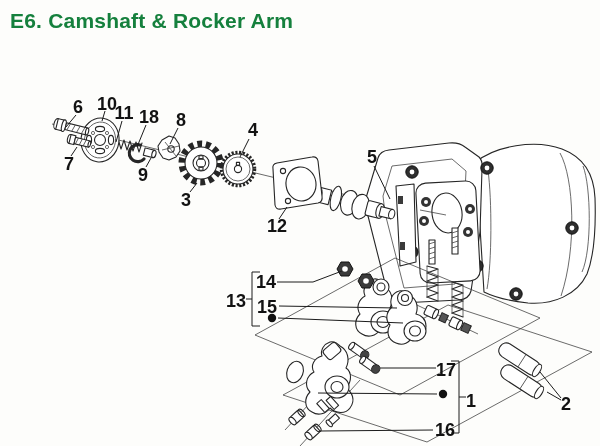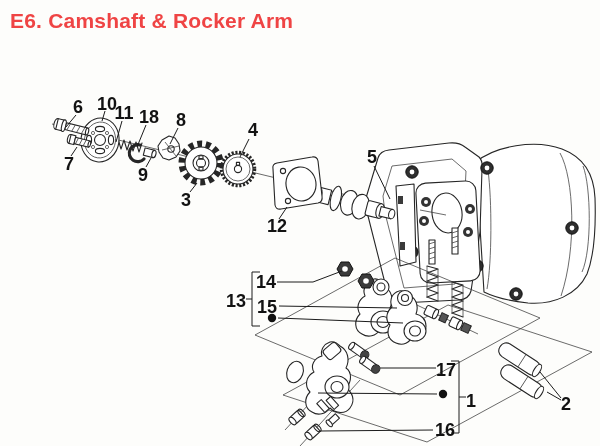--- a/index.html
+++ b/index.html
@@ -1,20 +1,20 @@
 <!DOCTYPE html>
 <html><head>
 <meta charset="utf-8">
 <style>
   html,body{margin:0;padding:0;background:#fdfdfb;}
   body{width:600px;height:446px;overflow:hidden;font-family:"Liberation Sans",sans-serif;position:relative;}
   .page-title{
     position:absolute;top:9px;left:10px;
     font-size:21px;font-weight:700;letter-spacing:.2px;
-    color:#ef4444;
+    color:#15803d;
   }
   svg{position:absolute;top:0;left:0;}
   svg *{vector-effect:none;}
   .ln{stroke:#262626;stroke-width:1.1;fill:none;stroke-linecap:round;stroke-linejoin:round;}
   .thin{stroke:#3a3a3a;stroke-width:.75;fill:none;}
   .wfill{fill:#ffffff;stroke:#262626;stroke-width:1.1;stroke-linejoin:round;}
   .leader{stroke:#1c1c1c;stroke-width:1;fill:none;}
   .callout{font-size:18px;font-weight:700;fill:#121212;text-anchor:middle;}
 </style>
 </head>

